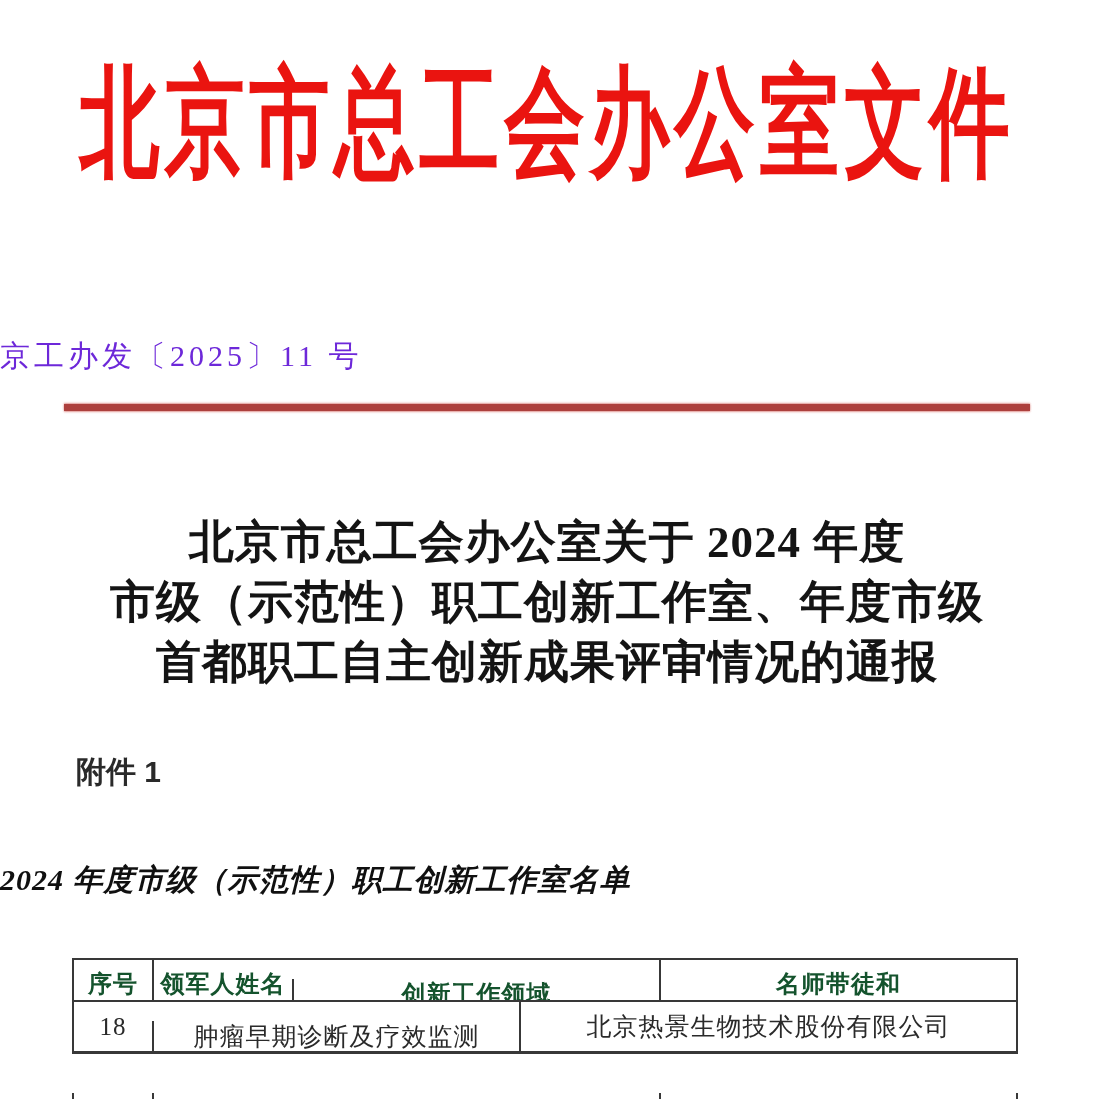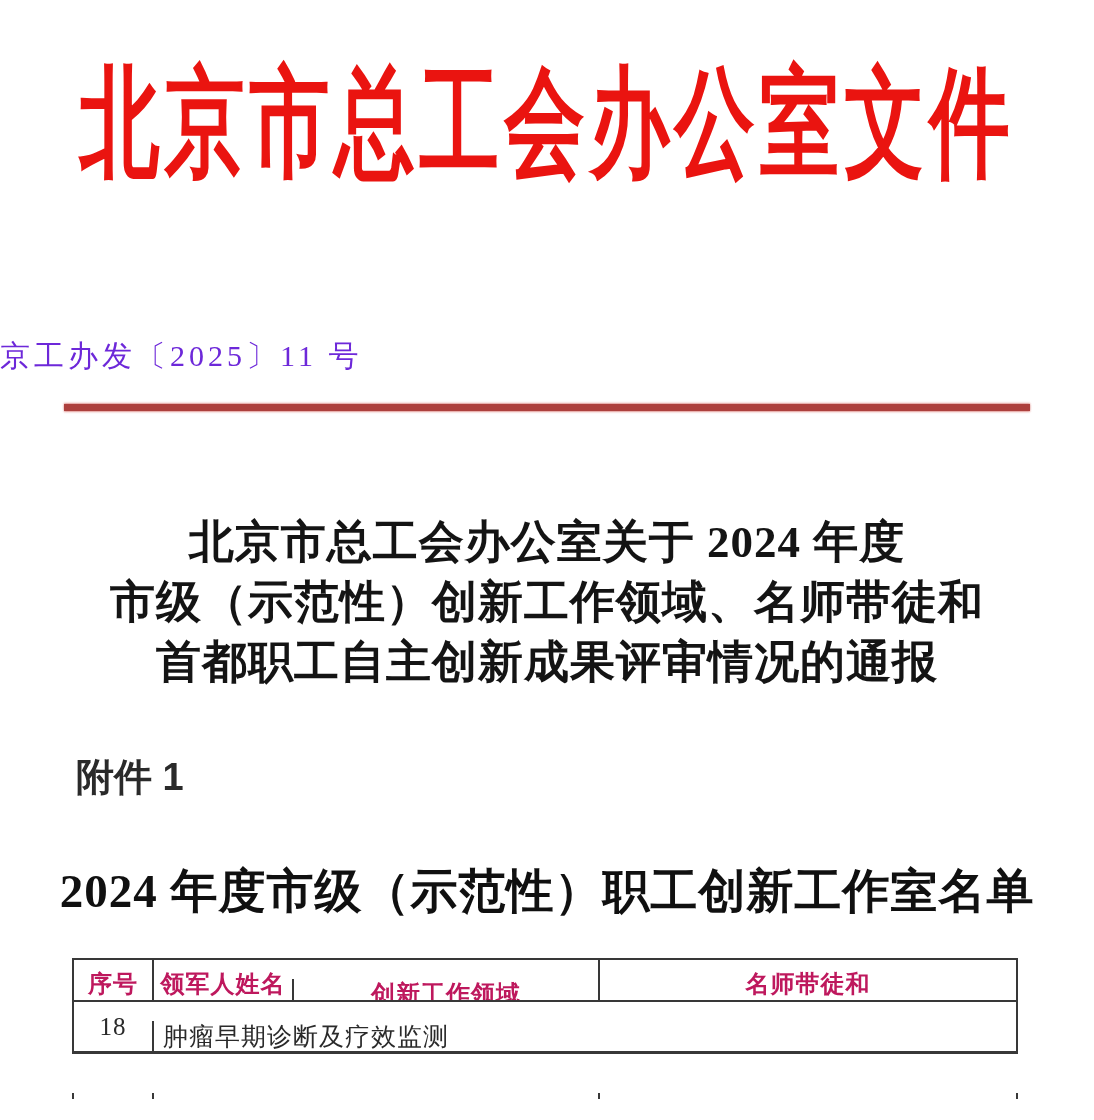--- a/index.html
+++ b/index.html
@@ -70,37 +70,38 @@
     letter-spacing: 1px;
   }
 
   
   .attachment {
     position: absolute;
     top: 752px;
     left: 76px;
     font-family: "Liberation Sans", sans-serif;
     font-weight: bold;
-    font-size: 38px;
+    font-size: 30px;
     color: #2a2a2a;
   }
 
   
   .list-title {
     position: absolute;
     top: 860px;
     left: 0;
     width: 100%;
-    text-align: center;
-    font-family: "Liberation Serif", serif;
-    font-weight: bold;
-    font-size: 47px;
+    text-align: left;
+    font-family: "Liberation Serif", serif;
+    font-weight: bold;
+    font-size: 30px;
     letter-spacing: 1px;
     color: #101010;
     white-space: nowrap;
+    font-style: italic;
   }
 
   
   .tbl {
     position: absolute;
     left: 72px;
     width: 946px;
     display: flex;
     box-sizing: border-box;
     border: 2px solid #383838;
@@ -113,28 +114,28 @@
     box-sizing: border-box;
     display: flex;
     align-items: center;
     justify-content: center;
     overflow: hidden;
     white-space: nowrap;
   }
   .cell + .cell { border-left: 2px solid #383838; }
   .c1 { width: 78px; }
   .c2 { width: 140px; }
-  .c3 { width: 306px; margin-top: 19px; }
+  .c3 { width: 367px; margin-top: 19px; }
   .c4 { flex: 1; }
 
   .header-block .cell {
     font-family: "Liberation Sans", sans-serif;
     font-weight: bold;
     font-size: 24px;
-    color: #be185d;
+    color: #14532d;
     letter-spacing: 1px;
   }
   .row-block .cell {
     font-family: "Liberation Serif", serif;
     font-size: 25px;
     color: #2a2a2a;
     letter-spacing: 1px;
   }
 
   
@@ -158,21 +159,21 @@
 <div class="page">
 
   <div class="masthead" style="color: rgb(234, 20, 16);">北京市总工会办公室文件</div>
 
   <div class="doc-number">京工办发〔2025〕11 号</div>
 
   <div class="red-rule" style="background: rgb(173, 64, 61);"></div>
 
   <div class="notice-title">
     <div>北京市总工会办公室关于 2024 年度</div>
-    <div>市级（示范性）创新工作领域、名师带徒和</div>
+    <div>市级（示范性）职工创新工作室、年度市级</div>
     <div>首都职工自主创新成果评审情况的通报</div>
   </div>
 
   <div class="attachment">附件 1</div>
 
   <div class="list-title">2024 年度市级（示范性）职工创新工作室名单</div>
 
   <div class="tbl header-block">
     <div class="cell c1">序号</div>
     <div class="cell c2">领军人姓名</div>
@@ -183,20 +184,21 @@
   <div class="sliver top-sliver">
     <div class="scell c1"></div>
     <div class="scell c2"></div>
     <div class="scell c3"></div>
     <div class="scell c4"></div>
   </div>
 
   <div class="tbl row-block">
     <div class="cell c1">18</div>
     <div class="cell c3">肿瘤早期诊断及疗效监测</div>
+    <div class="cell c4">北京热景生物技术股份有限公司</div>
   </div>
 
   <div class="sliver bottom-sliver">
     <div class="scell c1"></div>
     <div class="scell c2"></div>
     <div class="scell c3"></div>
     <div class="scell c4"></div>
   </div>
 
 </div>

